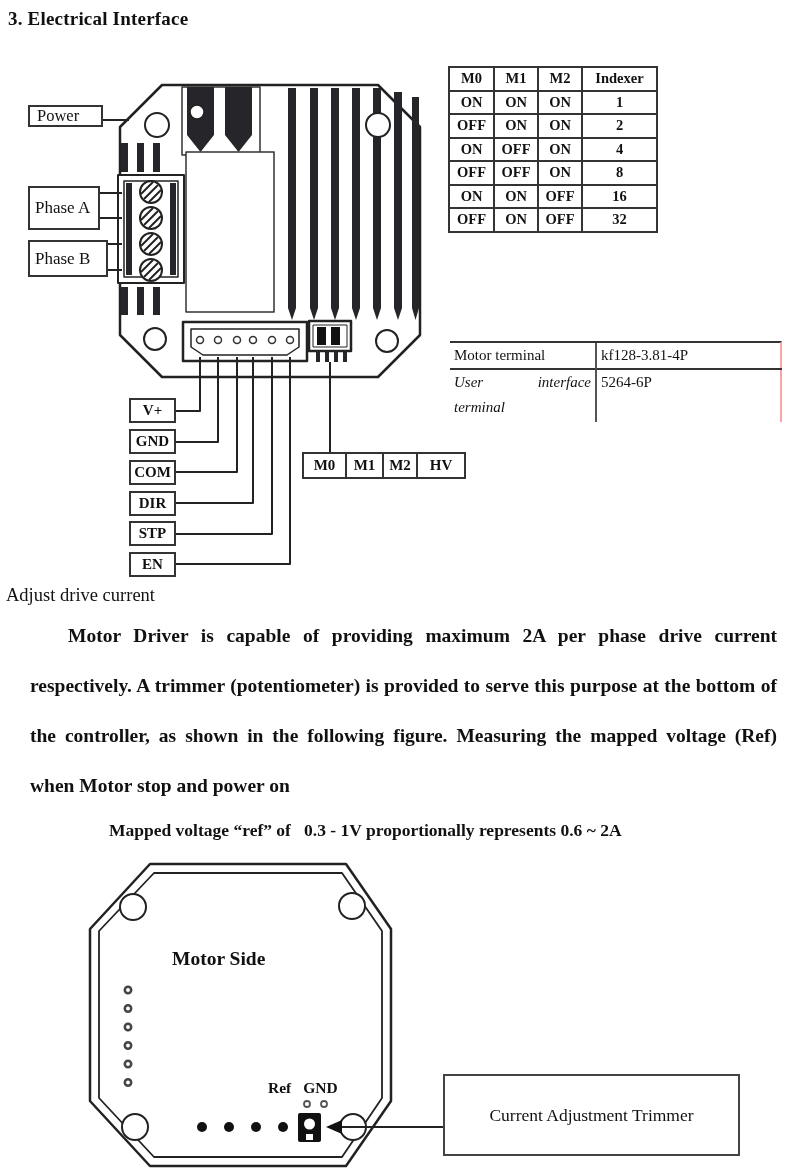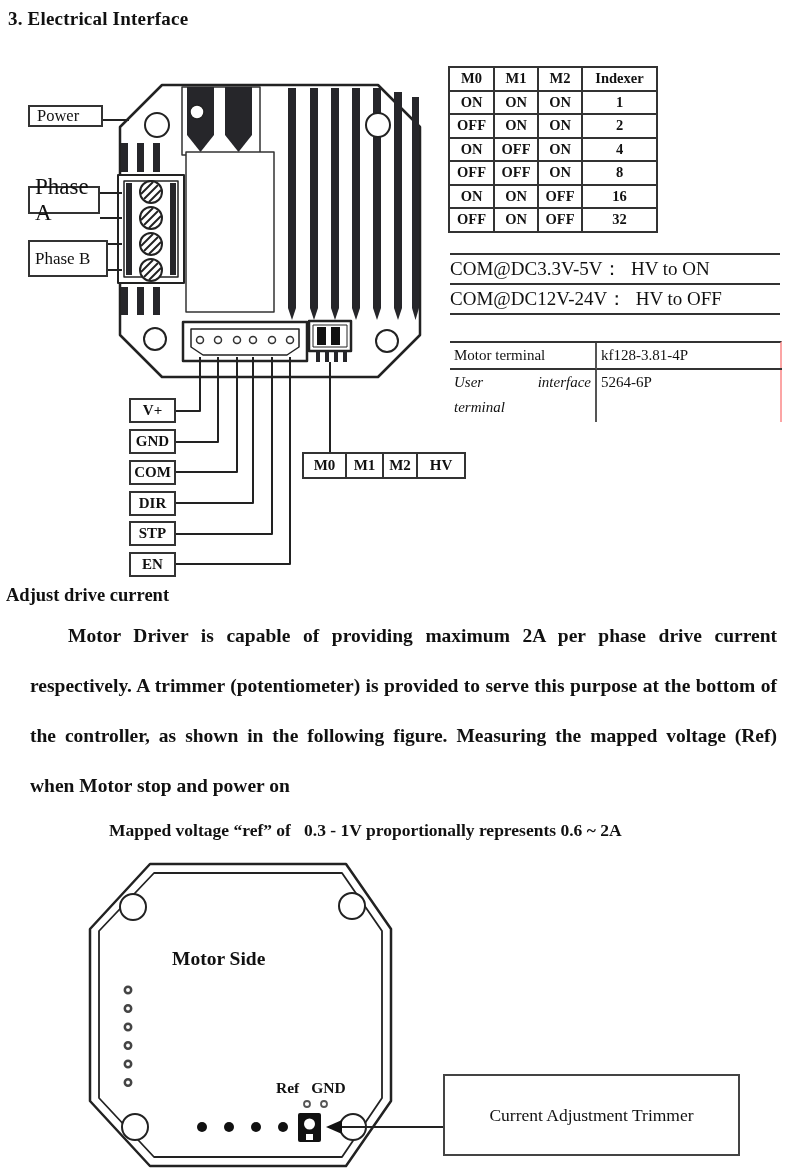--- a/index.html
+++ b/index.html
@@ -1,21 +1,21 @@
 <!DOCTYPE html>
 <html><head>
 <meta charset="utf-8">
 <style>
   html,body{margin:0;padding:0;background:#ffffff;}
   #page{position:relative;width:800px;height:1173px;background:#fff;overflow:hidden;
         font-family:"Liberation Serif","DejaVu Serif",serif;color:#111;}
   #art{position:absolute;left:0;top:0;}
   .abs{position:absolute;}
   .title{font-size:19px;font-weight:bold;letter-spacing:.2px;}
-  .h2{font-size:18.5px;font-weight:bold;}
+  .h2{font-size:18.5px;font-weight:normal;}
   .para{width:747px;font-size:19.5px;line-height:50px;text-align:justify;text-indent:38px;font-weight:bold;}
   .note{font-size:17.5px;font-weight:bold;white-space:pre;}
   .lblbox{border:2px solid #333;background:#fff;box-sizing:border-box;
           display:flex;align-items:center;font-size:16.5px;}
   .pinbox{border:2px solid #333;background:#fff;box-sizing:border-box;width:47px;height:25px;
           display:flex;align-items:center;justify-content:center;font-weight:bold;font-size:15px;}
   table.grid{border-collapse:collapse;}
   table.grid td{border:2px solid #333;text-align:center;font-weight:bold;padding:0;}
   #indexer-table td{font-size:14.5px;height:21.5px;}
   #mode-row td{font-size:15px;height:23px;}
@@ -192,21 +192,21 @@
       <g>
         <line x1="341" y1="1127" x2="443" y2="1127" stroke="#222" stroke-width="2"></line>
         <polygon points="326,1127 342,1120 342,1134" fill="#111"></polygon>
       </g>
     </g>
   </svg>
 
   <div class="abs title" style="left:8px;top:8px;">3. Electrical Interface</div>
 
   <div class="abs lblbox" style="left:28px;top:105px;width:75px;height:22px;padding-left:7px;">Power</div>
-  <div class="abs lblbox" style="left:28px;top:186px;width:72px;height:28px;padding-left:5px;font-size:23px;">Phase A</div>
+  <div class="abs lblbox" style="left:28px;top:186px;width:72px;height:44px;padding-left:5px;font-size:17px;">Phase A</div>
   <div class="abs lblbox" style="left:28px;top:240px;width:80px;height:37px;padding-left:5px;font-size:17px;">Phase B</div>
 
   <div class="abs pinbox" style="left:129px;top:398px;">V+</div>
   <div class="abs pinbox" style="left:129px;top:429px;">GND</div>
   <div class="abs pinbox" style="left:129px;top:460px;">COM</div>
   <div class="abs pinbox" style="left:129px;top:491px;">DIR</div>
   <div class="abs pinbox" style="left:129px;top:521px;">STP</div>
   <div class="abs pinbox" style="left:129px;top:552px;">EN</div>
 
   <table class="grid abs" id="mode-row" style="left:302px;top:452px;">
@@ -260,36 +260,32 @@
         </tr>
     <tr>
           <td>OFF</td>
           <td>ON</td>
           <td>OFF</td>
           <td>32</td>
         </tr>
   </tbody>
     </table>
 
-  <div class="com-table abs" style="left:450px;top:253px;">
-    <div class="com-row">COM@DC3.3V-5V：  HV to ON</div>
-    <div class="com-row">COM@DC12V-24V：  HV to OFF</div>
-  </div>
 
   <div class="term-table abs" style="left:450px;top:341px;">
     <div class="term-cell tc-name tr1">Motor terminal</div>
     <div class="term-cell tr1">kf128-3.81-4P</div>
     <div class="term-cell tc-name tr2 just">User interface terminal</div>
     <div class="term-cell tr2">5264-6P</div>
   </div>
 
   <div class="abs h2" style="left:6px;top:585px;">Adjust drive current</div>
   <div class="abs para" style="left:30px;top:611px;">Motor Driver is capable of providing maximum 2A per phase drive current respectively. A trimmer (potentiometer) is provided to serve this purpose at the bottom of the controller, as shown in the following figure. Measuring the mapped voltage (Ref) when Motor stop and power on</div>
   <div class="abs note" style="left:62px;top:820px;margin-left:47px;">Mapped voltage “ref” of   0.3 - 1V proportionally represents 0.6 ~ 2A</div>
 
   <div class="abs bottom-label" style="left:172px;top:948px;">Motor Side</div>
-  <div class="abs refgnd" style="left:276px;top:1079px;gap:12px;">
+  <div class="abs refgnd" style="left:268px;top:1079px;gap:12px;">
     <span>Ref</span>
     <span>GND</span>
   </div>
   <div class="abs callout-box" style="left:443px;top:1074px;">Current Adjustment Trimmer</div>
 
 </div>
 
 </body></html>

